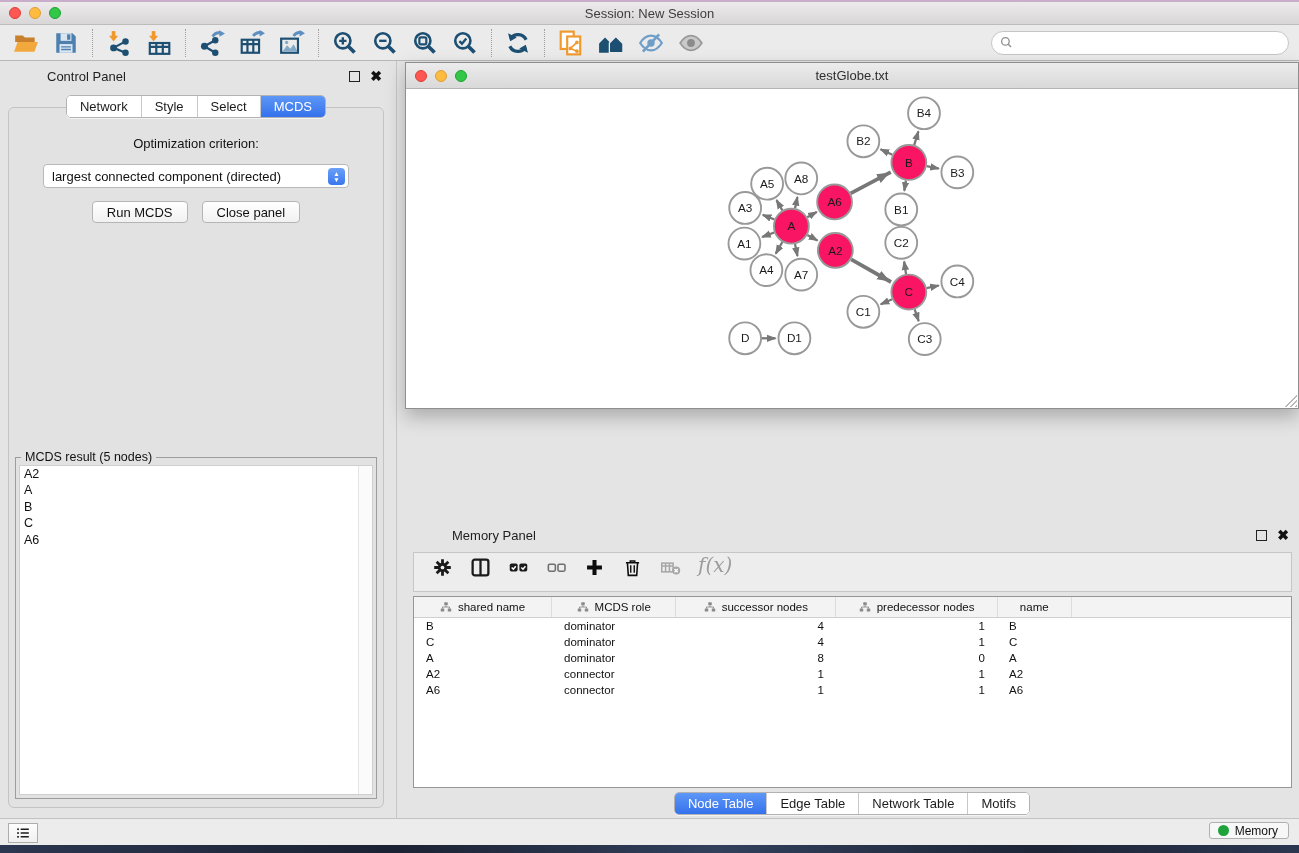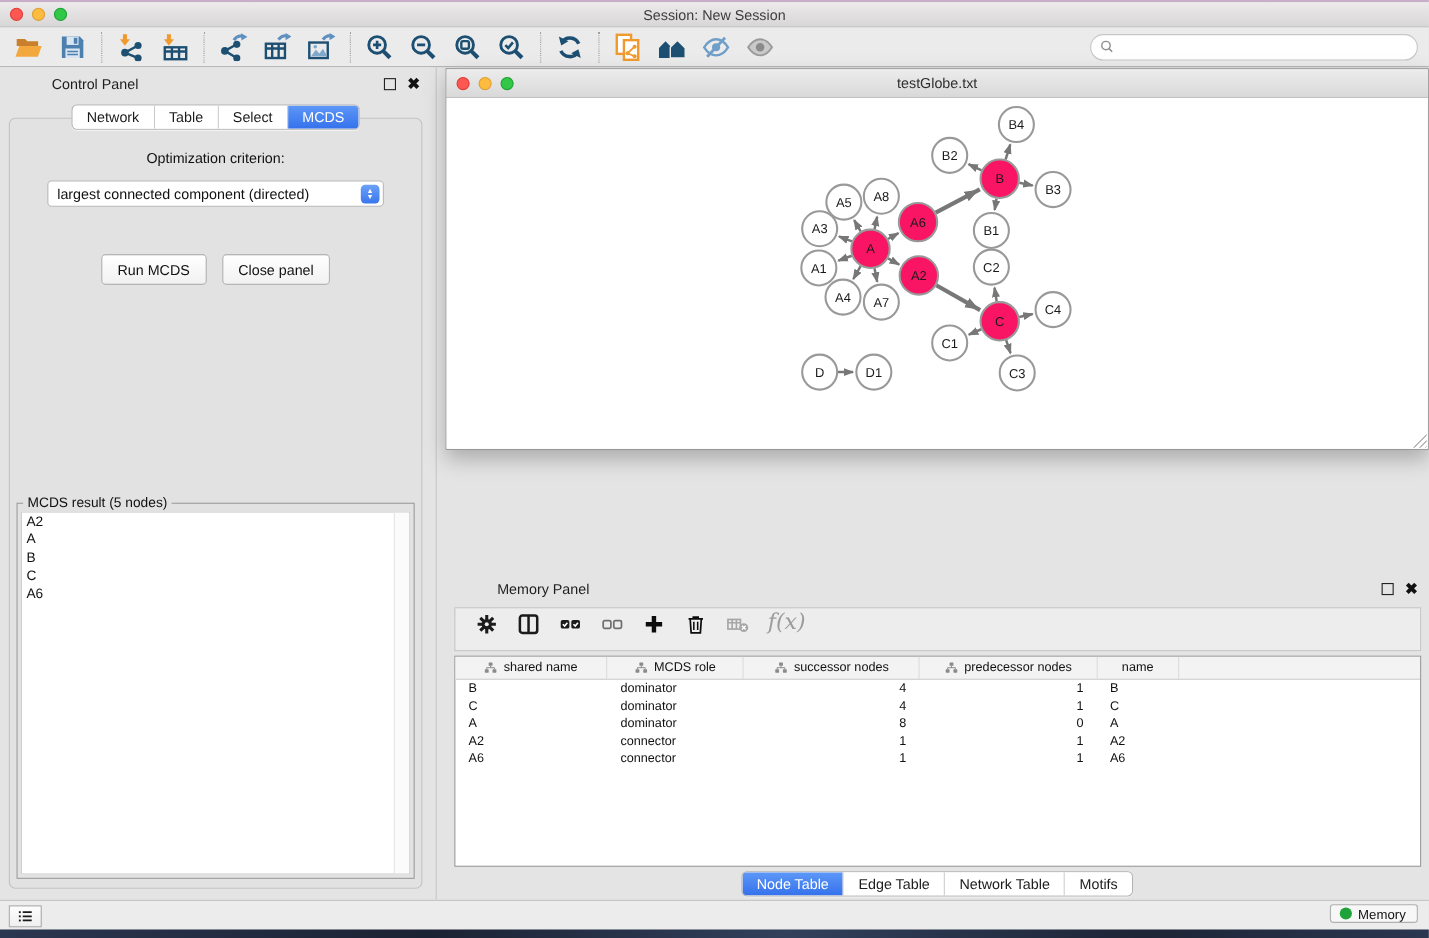--- a/index.html
+++ b/index.html
@@ -48,22 +48,22 @@
   #cp-box { position:absolute; left:8px; right:8px; top:46px; bottom:10px;
     background:#e2e2e2; border:1px solid #c3c3c3; border-radius:6px; }
   #opt-label { text-align:center; font-size:13px; color:#111; margin-top:28px; }
   #criterion-row { display:flex; justify-content:center; margin-top:13px; }
   #criterion-select { width:306px; height:24px; background:#fff; border:1px solid #b9b9b9; border-radius:4px;
     display:flex; align-items:center; font-size:13px; color:#111; padding-left:8px; position:relative; }
   #criterion-spinner { position:absolute; right:3px; top:3px; width:17px; height:17px; border-radius:4px;
     background:linear-gradient(#6ba1f8,#3a76ee); display:flex; flex-direction:column; align-items:center; justify-content:center; }
   #criterion-spinner span { color:#fff; font-size:6.5px; line-height:6px; }
   #cp-buttons { display:flex; justify-content:center; gap:14px; margin-top:13px; }
-  .mac-btn { height:28px; padding:0 14px; font-size:13px; color:#111; background:linear-gradient(#ffffff,#f1f1f1);
-    border:1px solid #b5b5b5; border-radius:4px;margin-top:30px; }
+  .mac-btn { height:22px; padding:0 14px; font-size:13px; color:#111; background:linear-gradient(#ffffff,#f1f1f1);
+    border:1px solid #b5b5b5; border-radius:4px; }
 
   #result-box { position:absolute; left:6px; right:6px; top:349px; bottom:8px; border:1px solid #9d9d9d; }
   #result-legend { position:absolute; top:-8px; left:5px; background:#e2e2e2; padding:0 4px; font-size:12.5px; color:#111;text-align:right; }
   #result-list { position:absolute; left:3px; right:3px; top:7px; bottom:3px; background:#fff; border:1px solid #cfcfcf; overflow:hidden; }
   #result-scroll { position:absolute; right:0px; top:0px; bottom:0px; width:14px; background:#fbfbfb; border-left:1px solid #e4e4e4; }
   .result-item { font-size:12.5px; color:#111; line-height:16.4px; padding-left:4px; }
 
   
   #net-window { position:absolute; left:405px; top:62px; width:894px; height:347px;
     border:1px solid #8e8e8e; background:#fff; box-shadow:0 8px 18px rgba(0,0,0,0.25); }
@@ -375,21 +375,21 @@
   <div class="panel-head">
     <span class="panel-title">Control Panel</span>
     <span class="panel-btns">
       <span class="float-btn"></span>
       <span class="close-btn">✖</span>
     </span>
   </div>
   <div id="cp-tabs">
       <div class="seg" id="cp-seg">
         <span class="seg-item">Network</span>
-        <span class="seg-item">Table</span>
+        <span class="seg-item">Style</span>
         <span class="seg-item">Select</span>
         <span class="seg-item active">MCDS</span>
       </div>
     </div>
   <div id="cp-box">
     <div id="opt-label">Optimization criterion:</div>
     <div id="criterion-row">
       <div id="criterion-select">
         <span>largest connected component (directed)</span>
         <span id="criterion-spinner">

